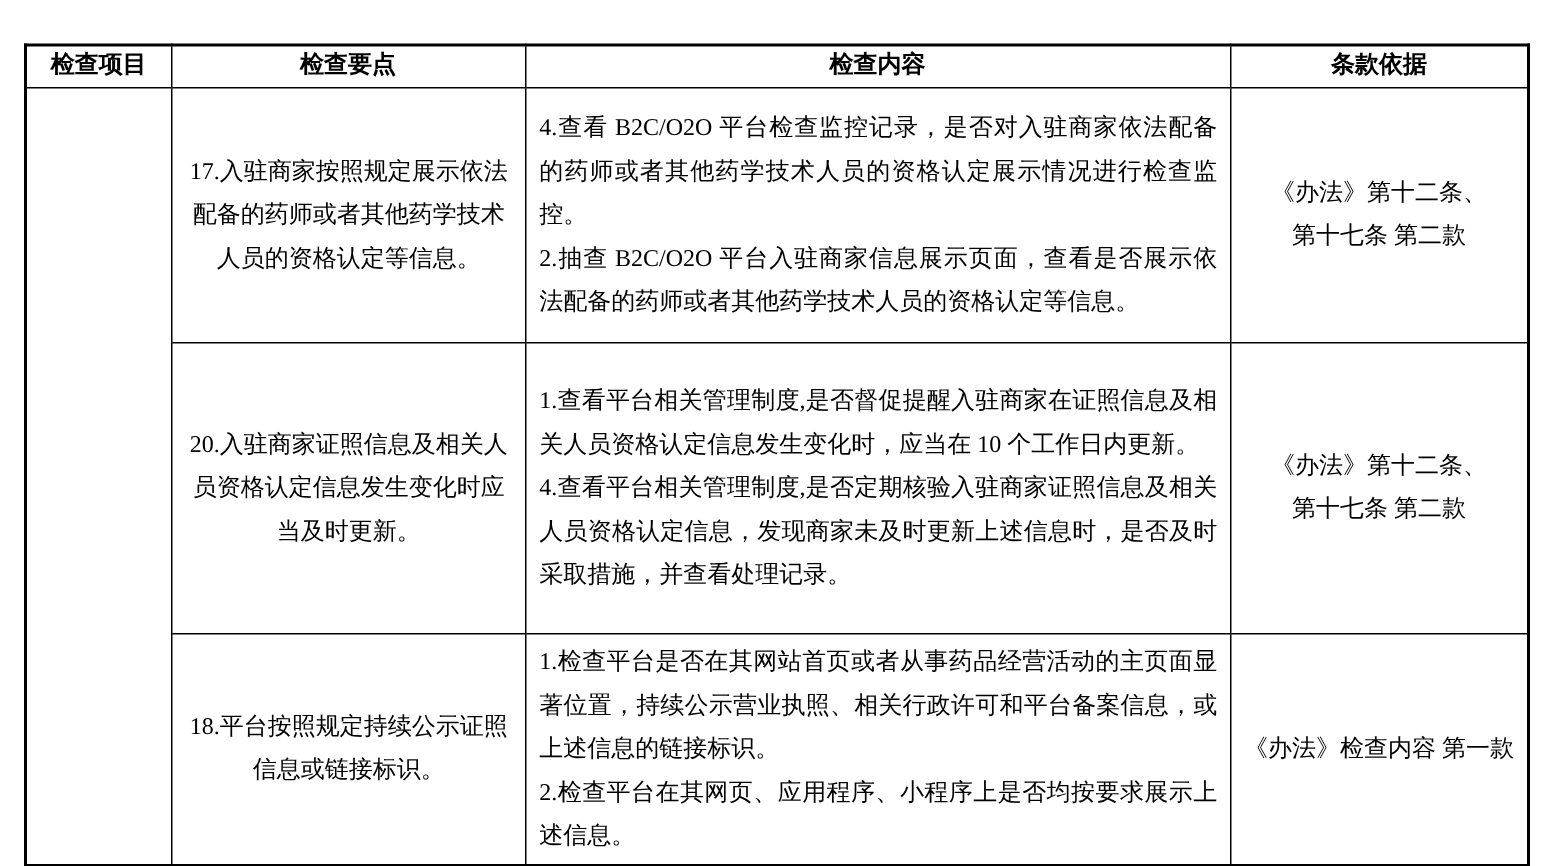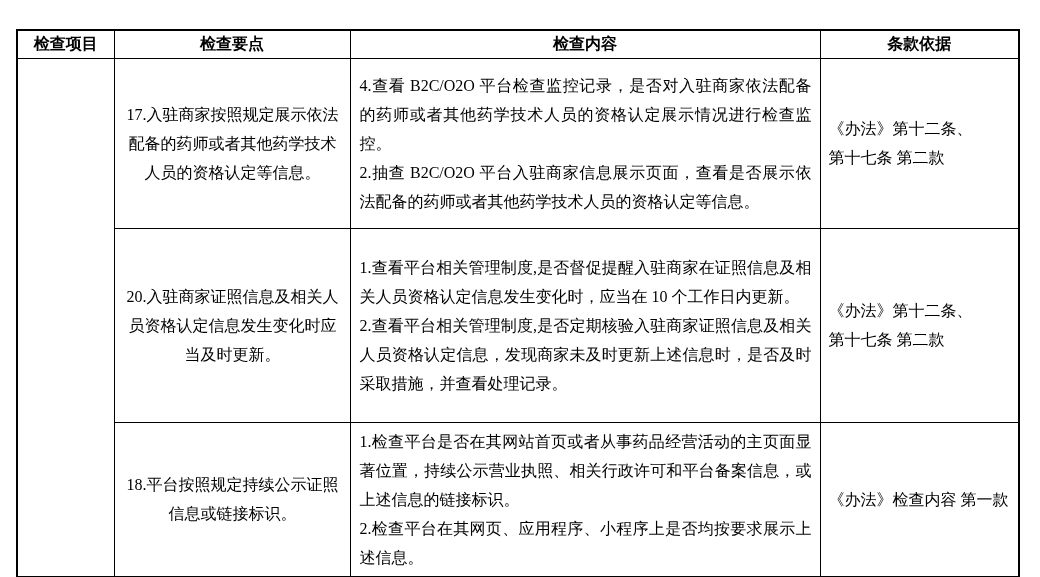--- a/index.html
+++ b/index.html
@@ -62,21 +62,21 @@
   }
   td.content-cell {
     vertical-align: middle;
     text-align: justify;
     padding: 4px 8px 4px 9px;
     line-height: 29px;
     white-space: pre-line;
   }
   td.basis-cell {
     vertical-align: middle;
-    text-align: left;
+    text-align: center;
     padding: 4px 8px;
     line-height: 29px;
     white-space: pre-line;
   }
 </style>
 </head>
 <body>
 
 <div class="page">
   <table class="insp-table">
@@ -99,21 +99,21 @@
         <td class="project-cell" rowspan="3"></td>
         <td class="points-cell">17.入驻商家按照规定展示依法配备的药师或者其他药学技术人员的资格认定等信息。</td>
         <td class="content-cell">4.查看 B2C/O2O 平台检查监控记录，是否对入驻商家依法配备的药师或者其他药学技术人员的资格认定展示情况进行检查监控。
 2.抽查 B2C/O2O 平台入驻商家信息展示页面，查看是否展示依法配备的药师或者其他药学技术人员的资格认定等信息。</td>
         <td class="basis-cell">《办法》第十二条、
 第十七条 第二款</td>
       </tr>
       <tr class="row-18">
         <td class="points-cell">20.入驻商家证照信息及相关人员资格认定信息发生变化时应当及时更新。</td>
         <td class="content-cell">1.查看平台相关管理制度,是否督促提醒入驻商家在证照信息及相关人员资格认定信息发生变化时，应当在 10 个工作日内更新。
-2.查看平台相关管理制度,是否定期核验入驻商家证照信息及相关人员资格认定信息，发现商家未及时更新上述信息时，是否及时采取措施，并查看处理记录。</td>
+4.查看平台相关管理制度,是否定期核验入驻商家证照信息及相关人员资格认定信息，发现商家未及时更新上述信息时，是否及时采取措施，并查看处理记录。</td>
         <td class="basis-cell">《办法》第十二条、
 第十七条 第二款</td>
       </tr>
       <tr class="row-19">
         <td class="points-cell">18.平台按照规定持续公示证照信息或链接标识。</td>
         <td class="content-cell">1.检查平台是否在其网站首页或者从事药品经营活动的主页面显著位置，持续公示营业执照、相关行政许可和平台备案信息，或上述信息的链接标识。
 2.检查平台在其网页、应用程序、小程序上是否均按要求展示上述信息。</td>
         <td class="basis-cell">《办法》检查内容 第一款</td>
       </tr>
     </tbody>

